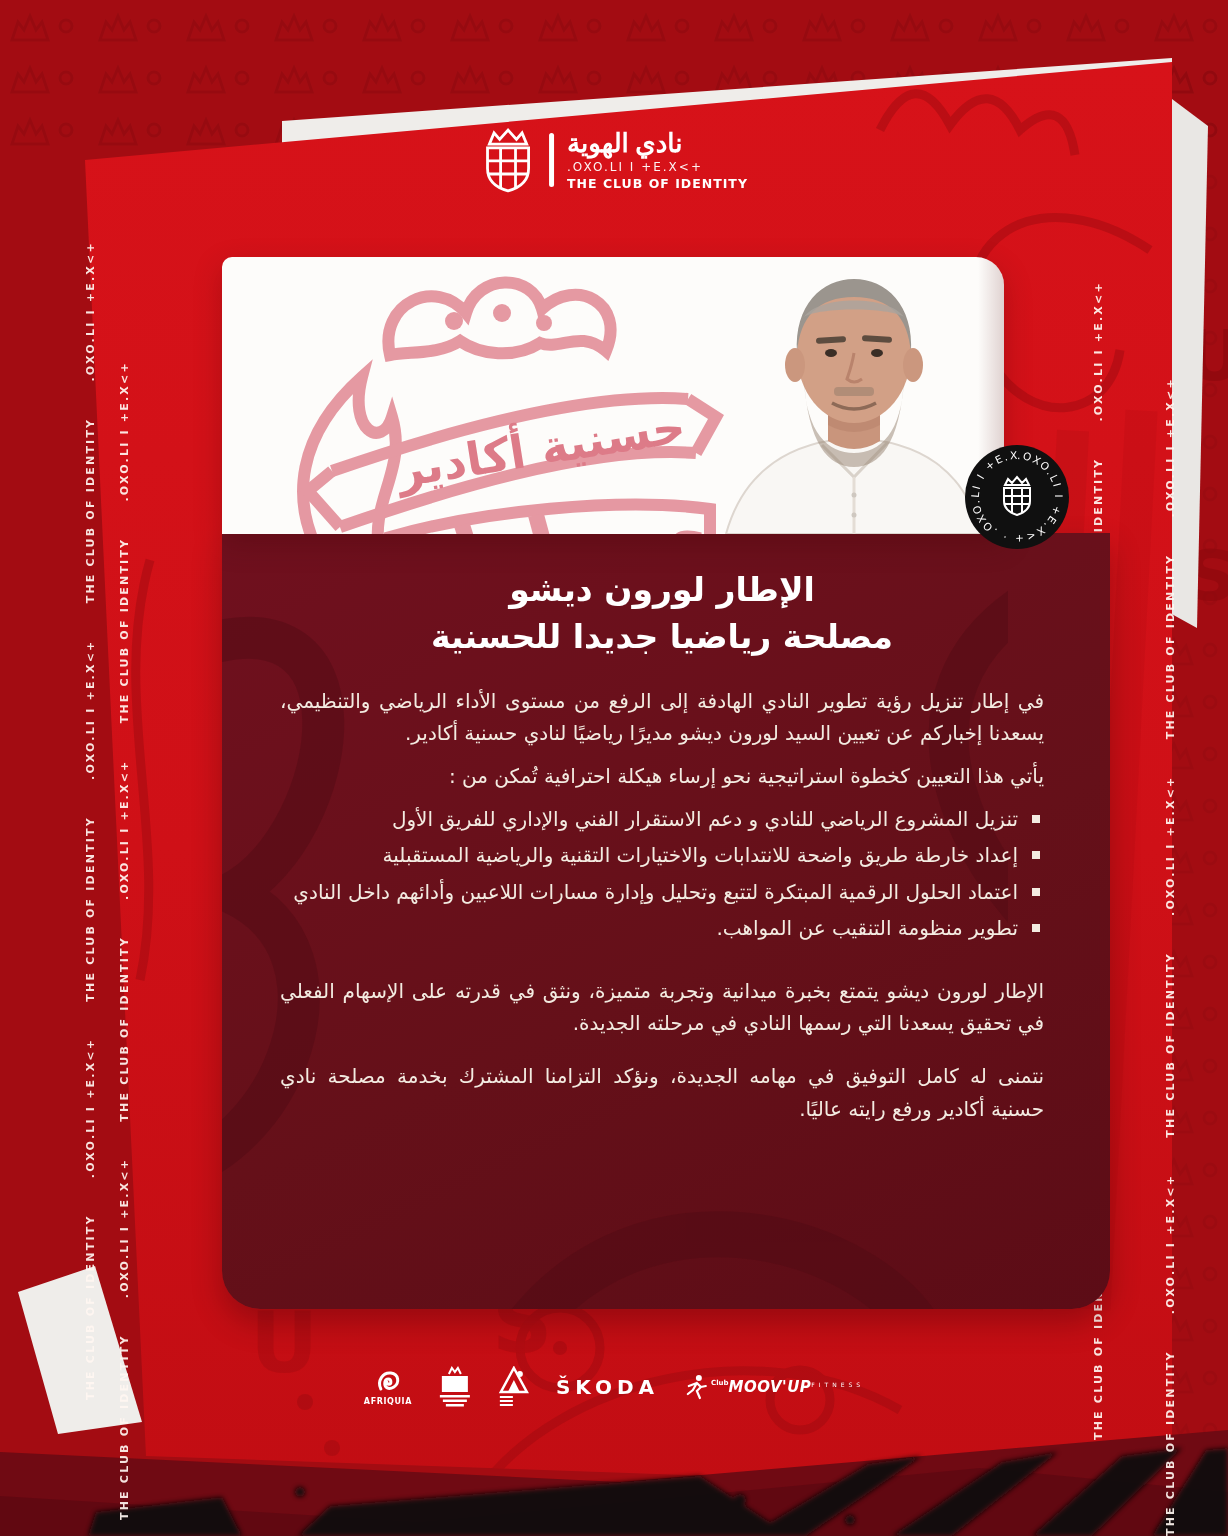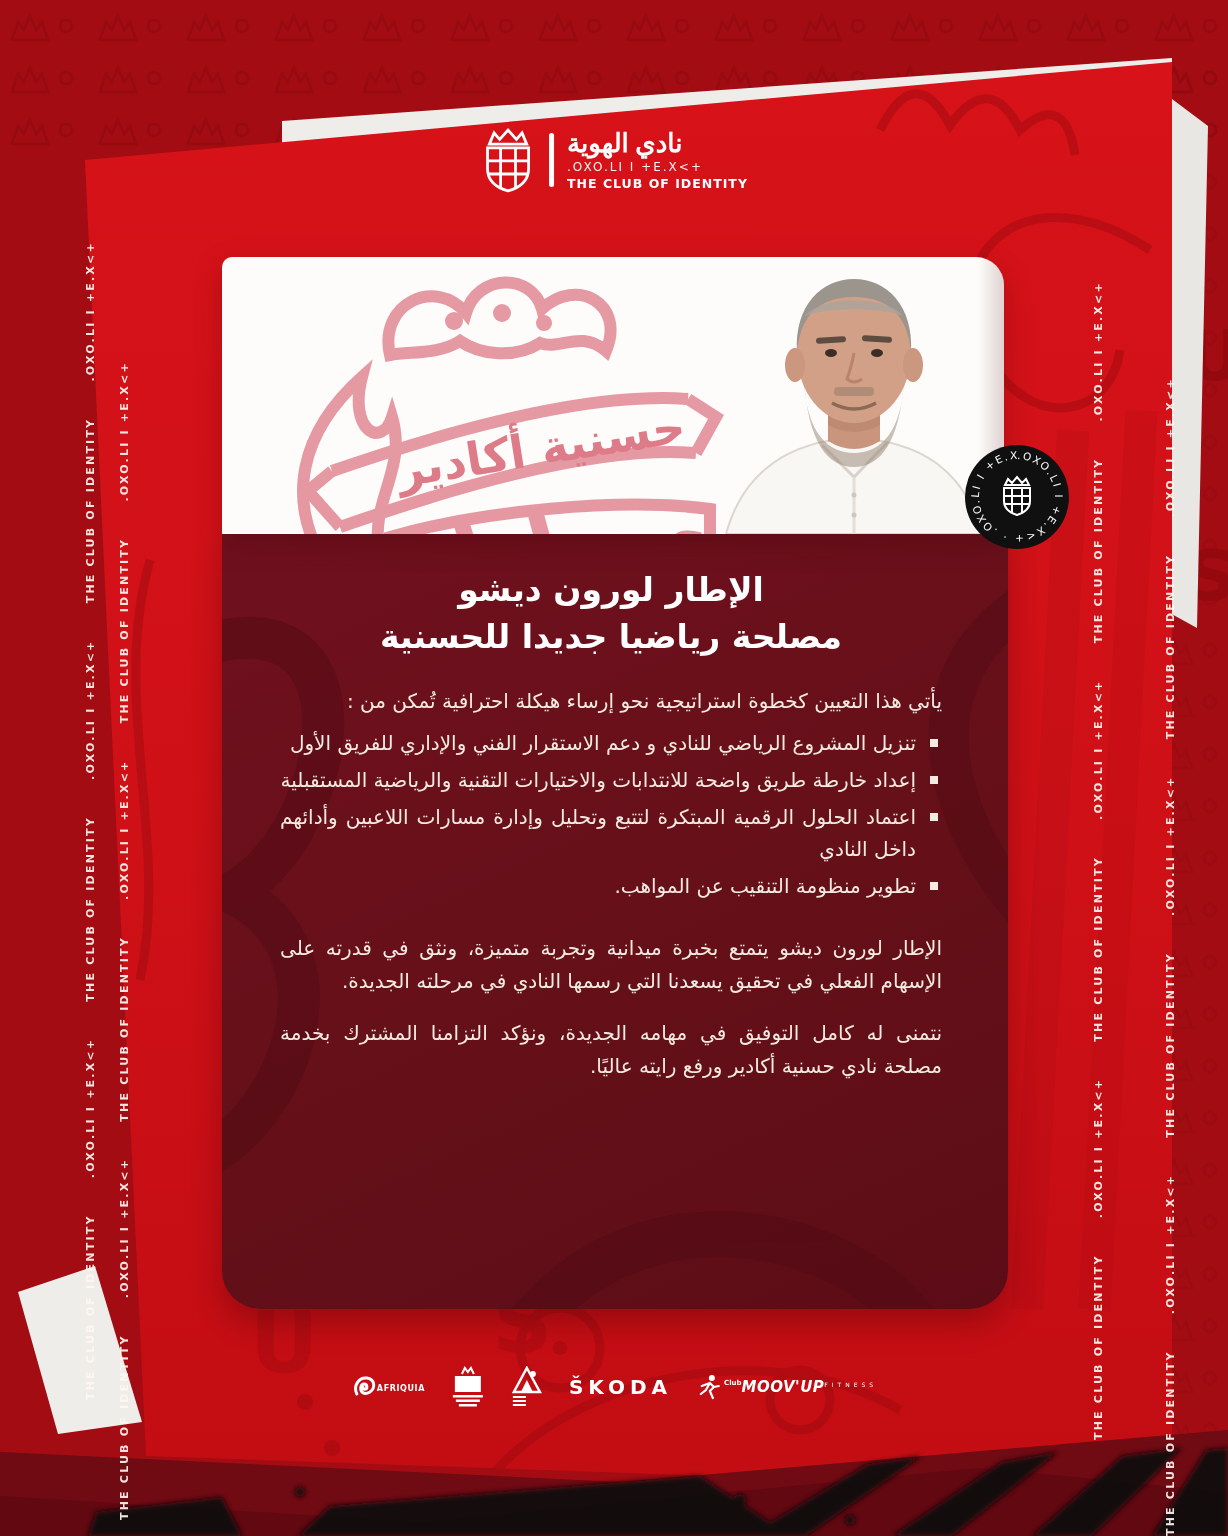--- a/index.html
+++ b/index.html
@@ -28,21 +28,21 @@
         box-shadow:0 10px 28px rgba(60,0,5,.25);}
   .card .crest{position:absolute;left:18px;top:2px;}
   .card .photo{position:absolute;right:0;top:0;}
   .card .edge{position:absolute;right:0;top:0;width:26px;height:100%;
         background:linear-gradient(to left,rgba(90,20,20,.18),rgba(0,0,0,0));}
 
   
   .badge{position:absolute;z-index:5;left:963px;top:443px;width:108px;height:108px;}
 
   
-  .panel{position:absolute;z-index:2;left:222px;top:533px;width:786px;height:776px;
+  .panel{position:absolute;z-index:2;left:222px;top:533px;width:888px;height:776px;
          background:linear-gradient(155deg,#70101e 0%,#651019 55%,#5c0c16 100%);
          border-radius:0 0 38px 38px;overflow:hidden;
          box-shadow:0 14px 30px rgba(50,0,5,.3);}
   .panel svg.swirl{position:absolute;inset:0;}
   .panel-inner{position:relative;direction:rtl;color:#f3ebe1;
                padding:34px 66px 0 58px;}
   .title{margin:0 0 24px 0;text-align:center;color:#fff;font-weight:700;
          font-size:33px;line-height:1.42;}
   .title span{display:block;}
   .panel-inner p{margin:0 0 10px 0;font-size:20px;line-height:1.63;
@@ -51,21 +51,21 @@
   ul.bullets li{position:relative;padding-right:26px;font-size:20px;
                 line-height:1.63;text-align:justify;margin-bottom:4px;}
   ul.bullets li::before{content:"";position:absolute;right:4px;top:12px;
                 width:8px;height:8px;background:#f3ebe1;}
   .gap-lg{height:26px;}
   .gap-sm{height:10px;}
 
   
   .sponsors{position:absolute;z-index:3;left:50%;top:1366px;transform:translateX(-50%);
             display:flex;align-items:center;gap:26px;color:#fff;}
-  .sp{display:flex;flex-direction:row;align-items:center;line-height:1;}
+  .sp{display:flex;flex-direction:column;align-items:center;line-height:1;}
   .sp .lbl{font-size:8px;font-weight:700;letter-spacing:.6px;margin-top:3px;}
   .skoda{font-size:20px;font-weight:700;letter-spacing:5px;}
   .moov{display:flex;align-items:center;gap:4px;}
   .moov .col{display:flex;flex-direction:row;line-height:1;}
   .moov .sup{font-size:7px;font-weight:700;align-self:flex-start;margin-bottom:1px;}
   .moov .main{font-size:15px;font-weight:700;font-style:italic;letter-spacing:.5px;}
   .moov .sub{font-size:6px;letter-spacing:4px;margin-top:2px;}
 </style>
 </head>
 <body>
@@ -253,20 +253,21 @@
         <path d="M-40,120 C160,40 120,300 10,360 C140,420 60,620 -60,640" stroke-width="42"></path>
         <path d="M820,60 C640,160 760,360 850,420" stroke-width="40"></path>
         <path d="M300,800 C420,640 640,700 700,800" stroke-width="46"></path>
       </g>
     </svg>
     <div class="panel-inner">
       <h1 class="title">
         <span>الإطار لورون ديشو</span>
         <span>مصلحة رياضيا جديدا للحسنية</span>
       </h1>
+      <p>في إطار تنزيل رؤية تطوير النادي الهادفة إلى الرفع من مستوى الأداء الرياضي والتنظيمي، يسعدنا إخباركم عن تعيين السيد لورون ديشو مديرًا رياضيًا لنادي حسنية أكادير.</p>
       <p>يأتي هذا التعيين كخطوة استراتيجية نحو إرساء هيكلة احترافية تُمكن من :</p>
       <ul class="bullets">
         <li>تنزيل المشروع الرياضي للنادي و دعم الاستقرار الفني والإداري للفريق الأول</li>
         <li>إعداد خارطة طريق واضحة للانتدابات والاختيارات التقنية والرياضية المستقبلية</li>
         <li>اعتماد الحلول الرقمية المبتكرة لتتبع وتحليل وإدارة مسارات اللاعبين وأدائهم داخل النادي</li>
         <li>تطوير منظومة التنقيب عن المواهب.</li>
       </ul>
       <div class="gap-lg"></div>
       <p>الإطار لورون ديشو يتمتع بخبرة ميدانية وتجربة متميزة، ونثق في قدرته على الإسهام الفعلي في تحقيق يسعدنا التي رسمها النادي في مرحلته الجديدة.</p>
       <div class="gap-sm"></div>

